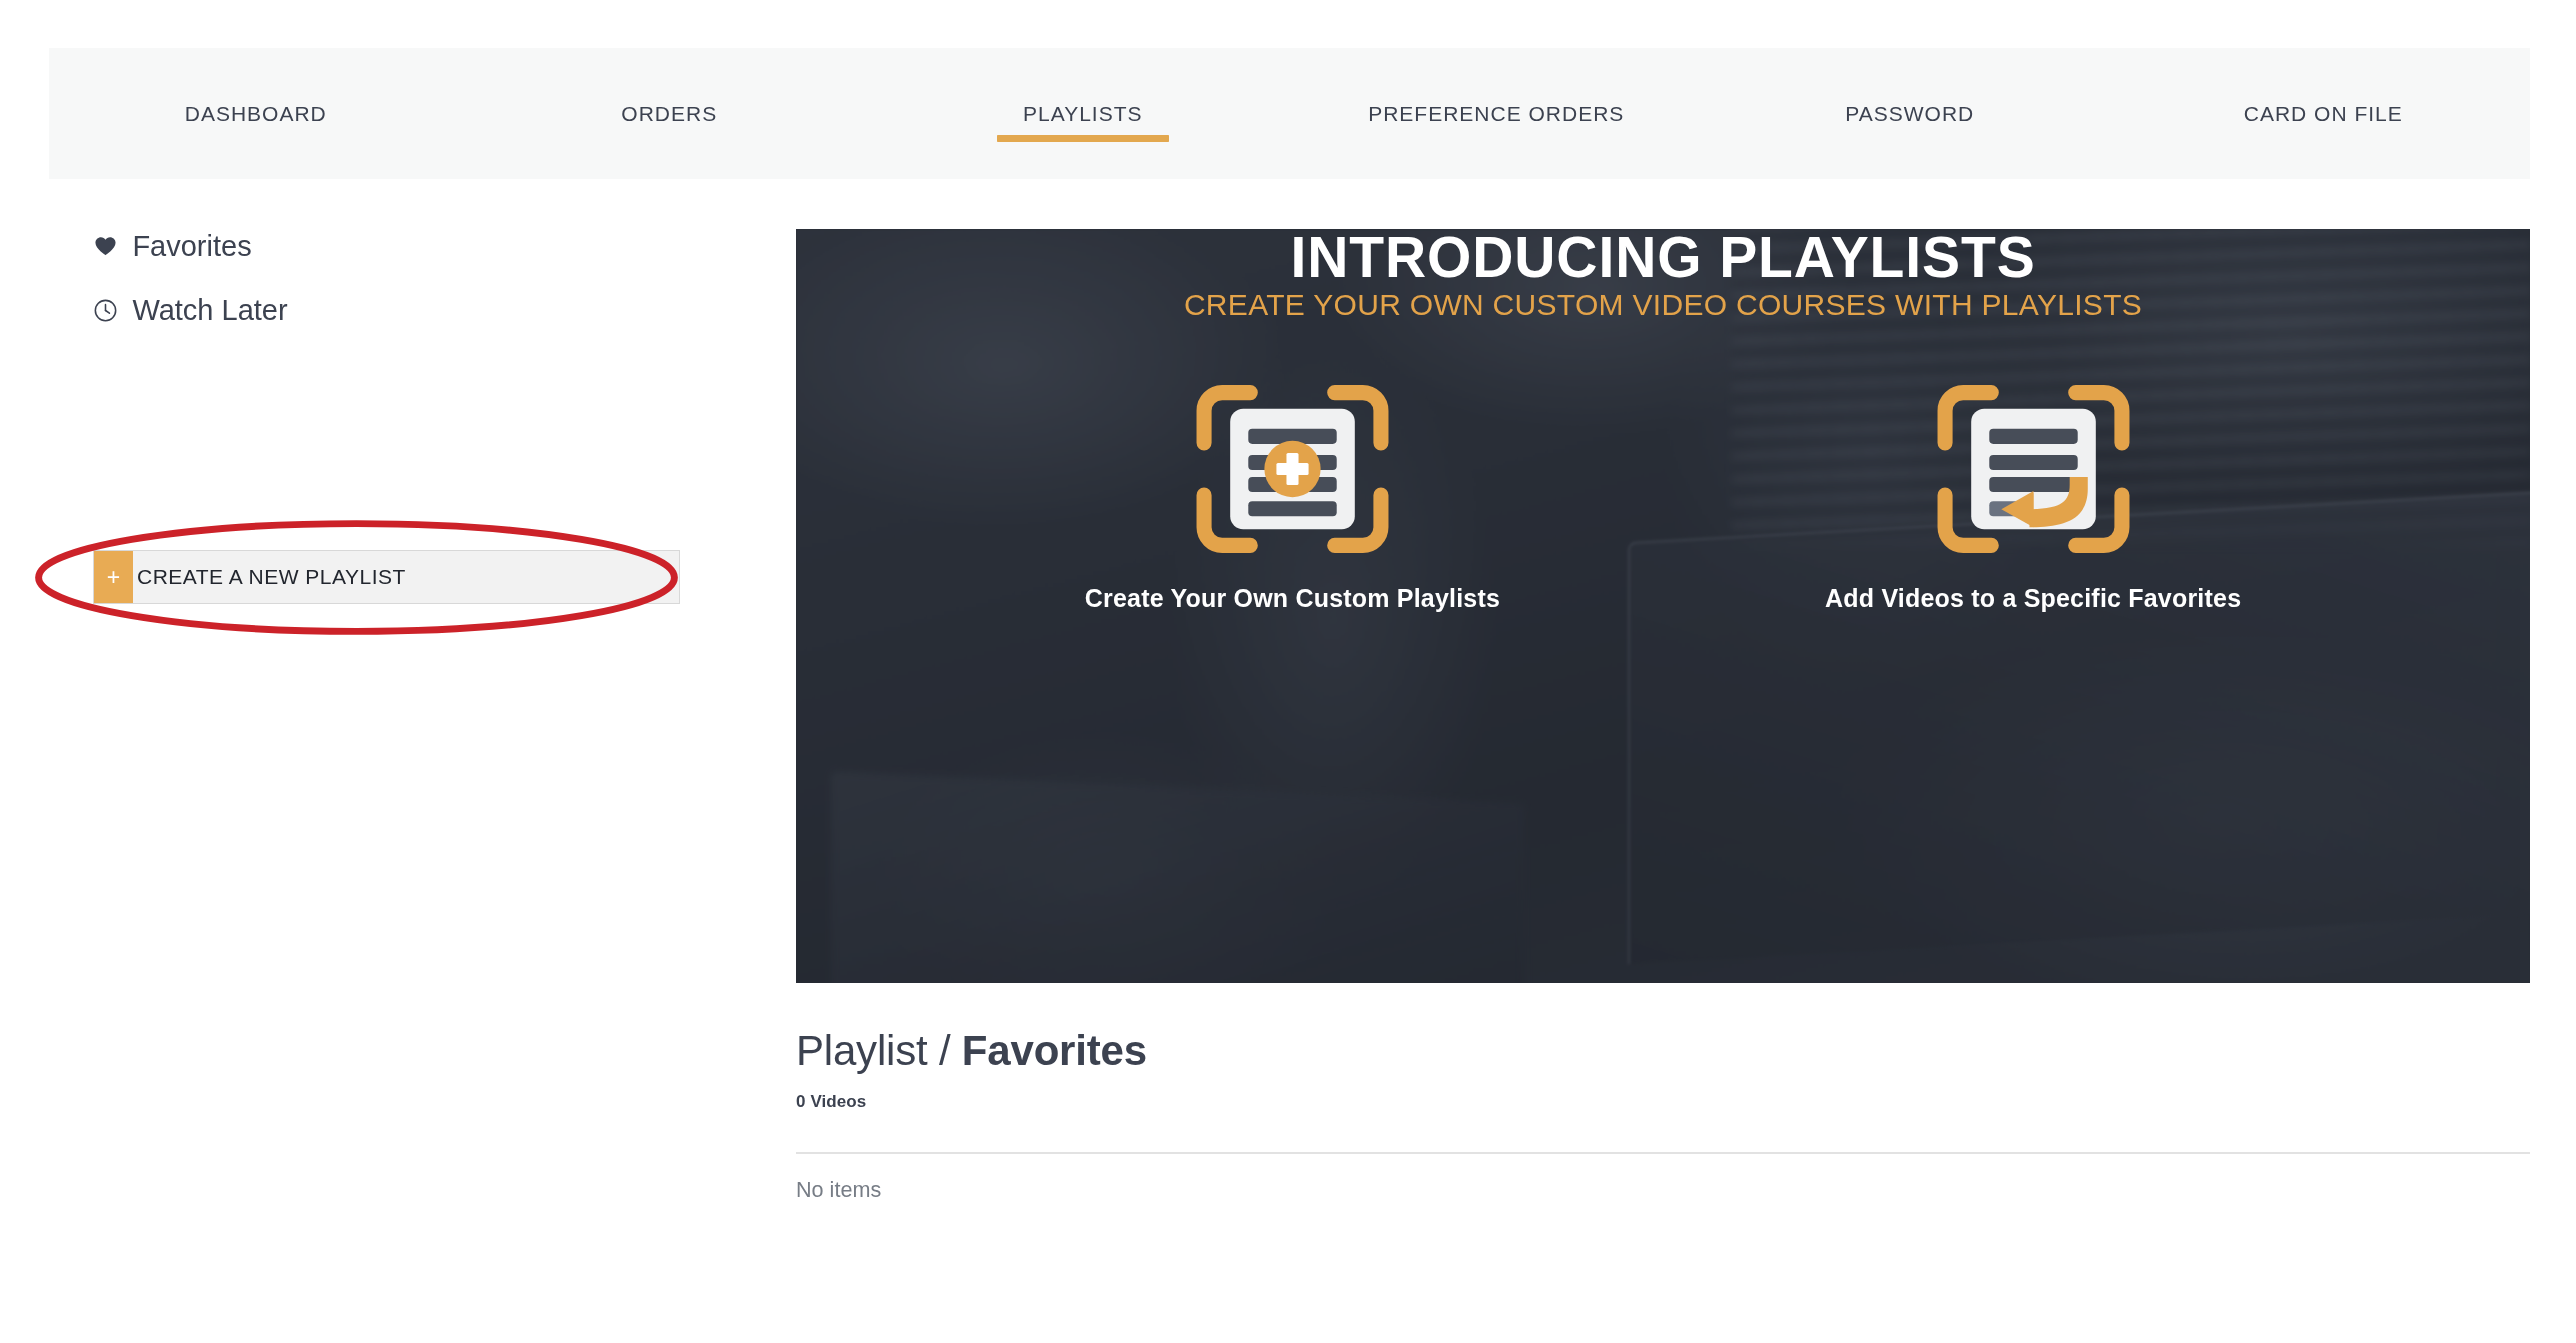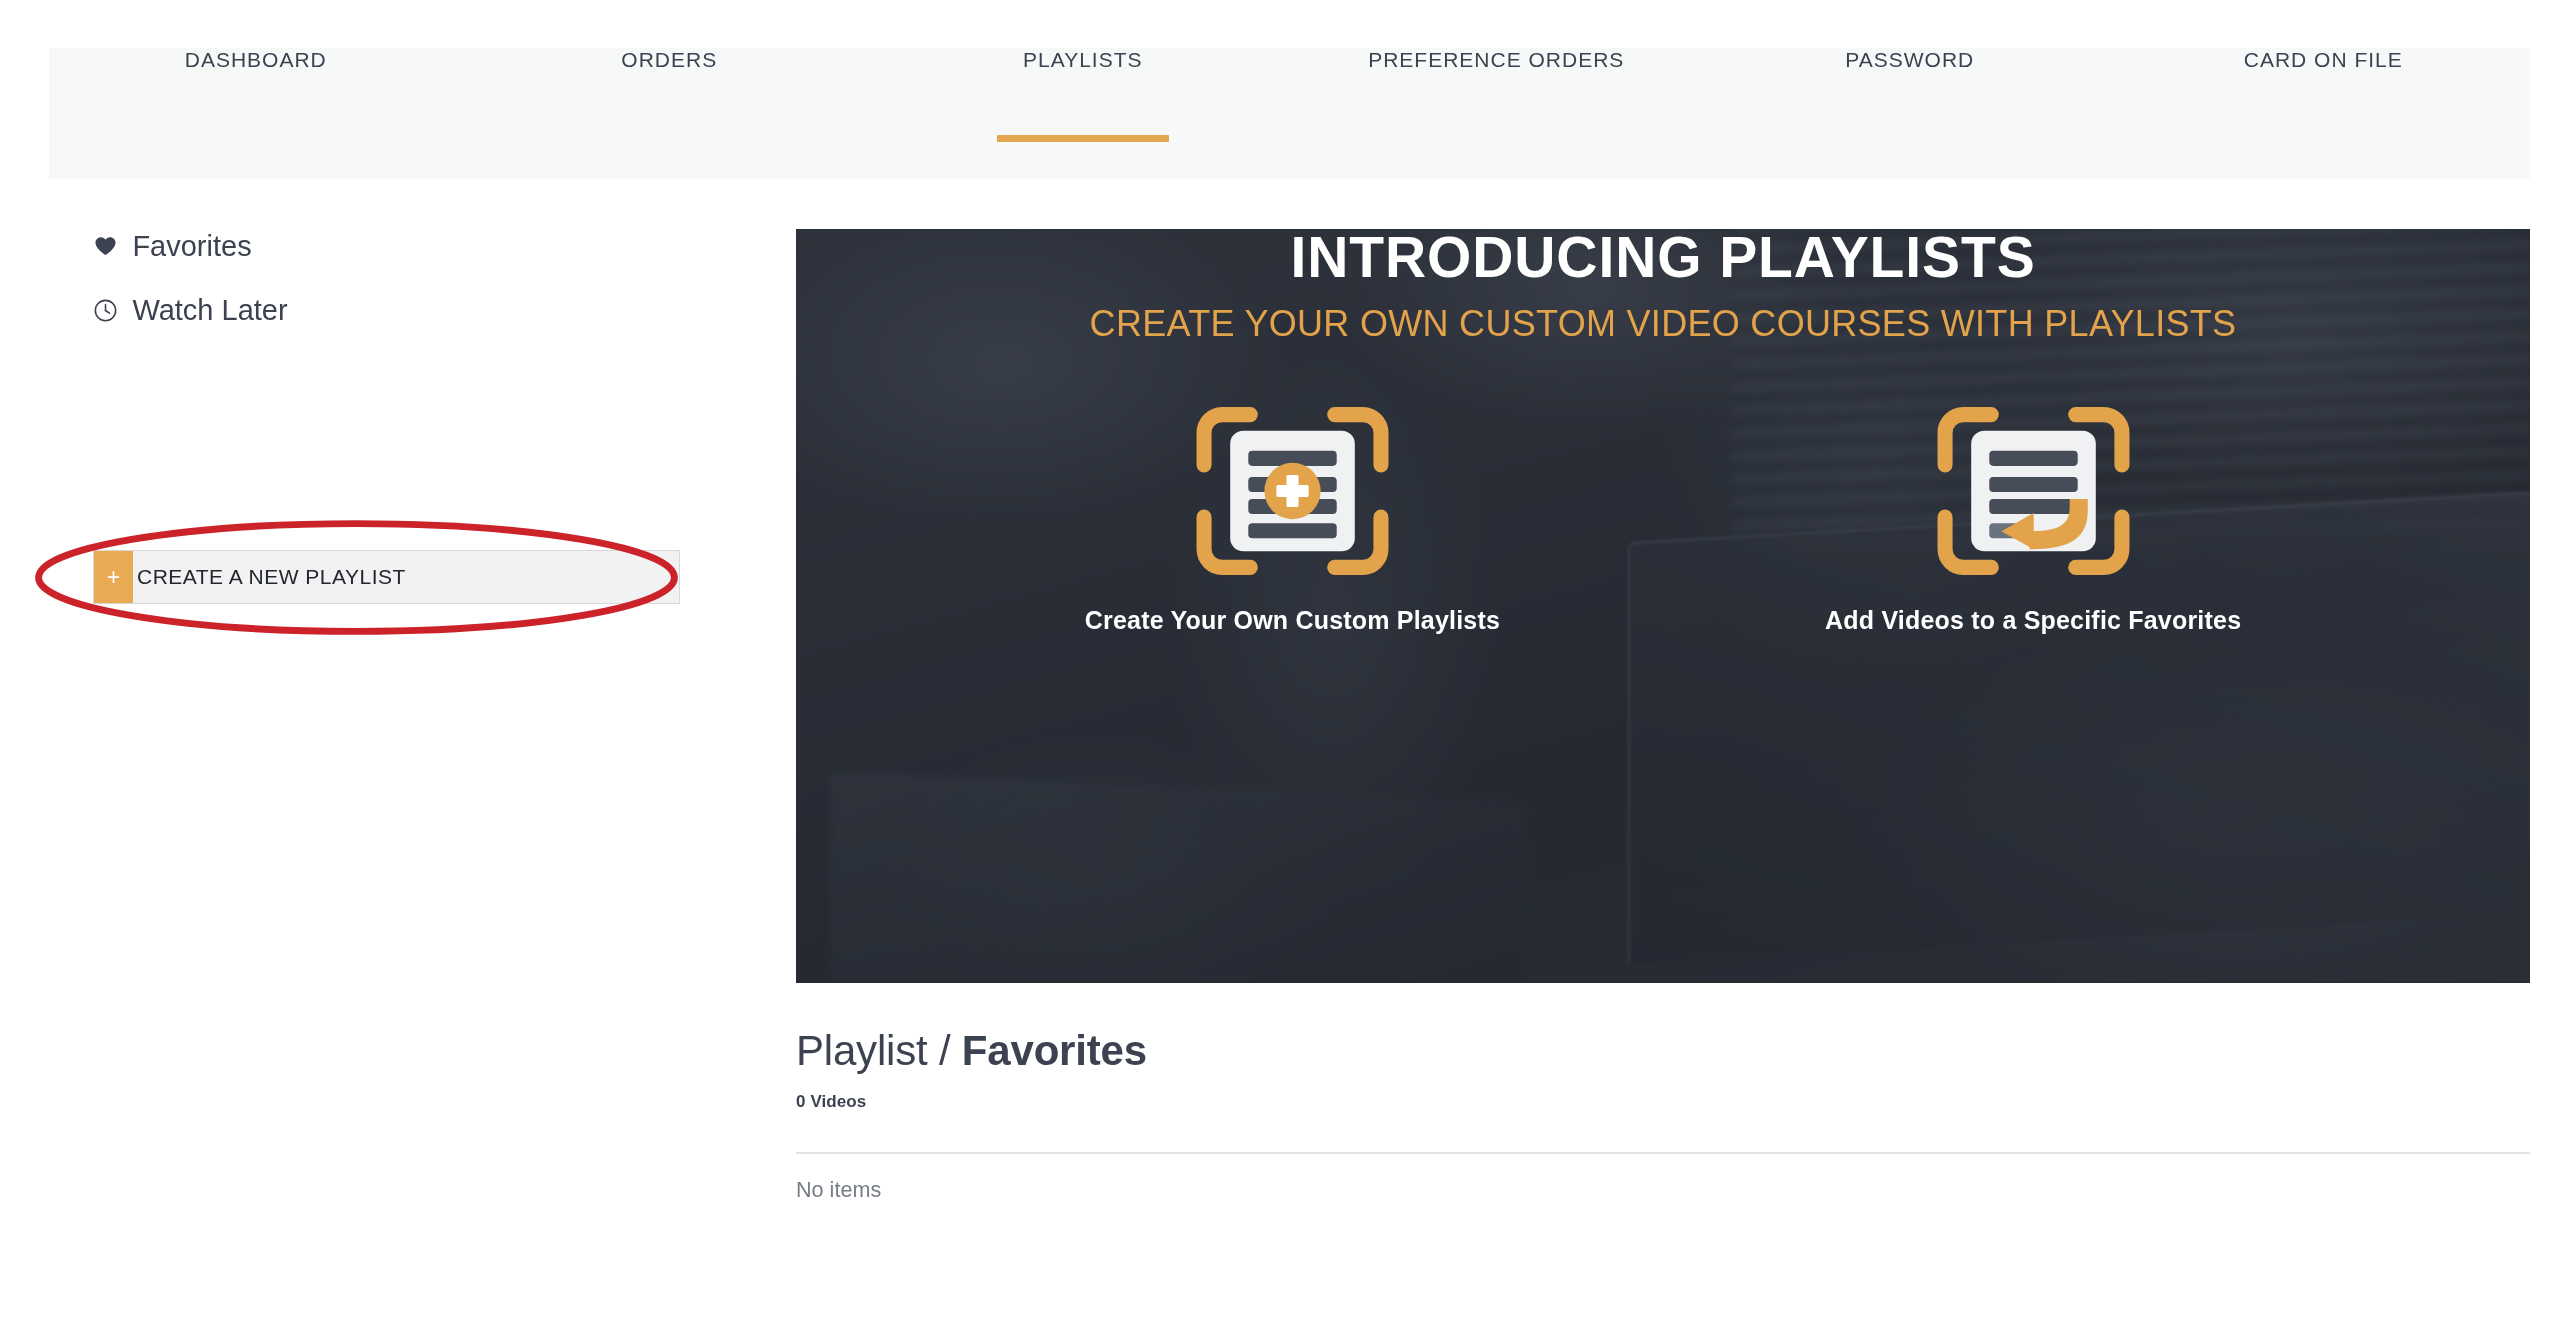--- a/index.html
+++ b/index.html
@@ -19,21 +19,21 @@
     background: #f7f8f8;
     display: flex;
     align-items: center;
   }
   .nav-tab {
     flex: 1 1 0;
     height: 100%;
     display: flex;
     flex-direction: column;
     align-items: center;
-    justify-content: flex-start;
+    justify-content: center;
     position: relative;
     cursor: pointer;
   }
   .nav-tab-label {
     font-size: 21px;
     letter-spacing: 1px;
     color: #3c4250;
     font-weight: 400;
     white-space: nowrap;
     text-align: center;
@@ -196,22 +196,22 @@
   }
   .hero-title {
     font-size: 57px;
     font-weight: 700;
     letter-spacing: 0.9px;
     color: #ffffff;
     line-height: 1;
     text-align: center;
   }
   .hero-sub {
-    margin-top: 20px;
-    font-size: 36px;
+    margin-top: 4px;
+    font-size: 30px;
     font-weight: 400;
     letter-spacing: 0.3px;
     color: #e3a34a;
     line-height: 1;
     text-align: center;
   }
   .hero-features {
     margin-top: 60px;
     width: 100%;
     display: flex;

